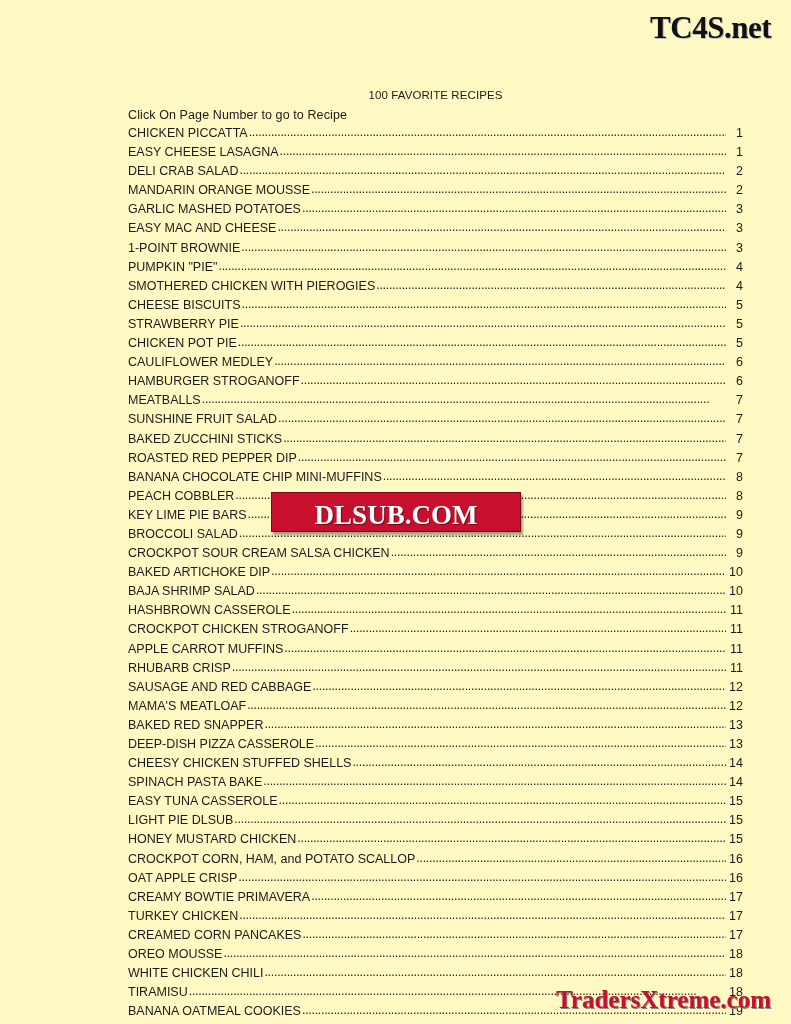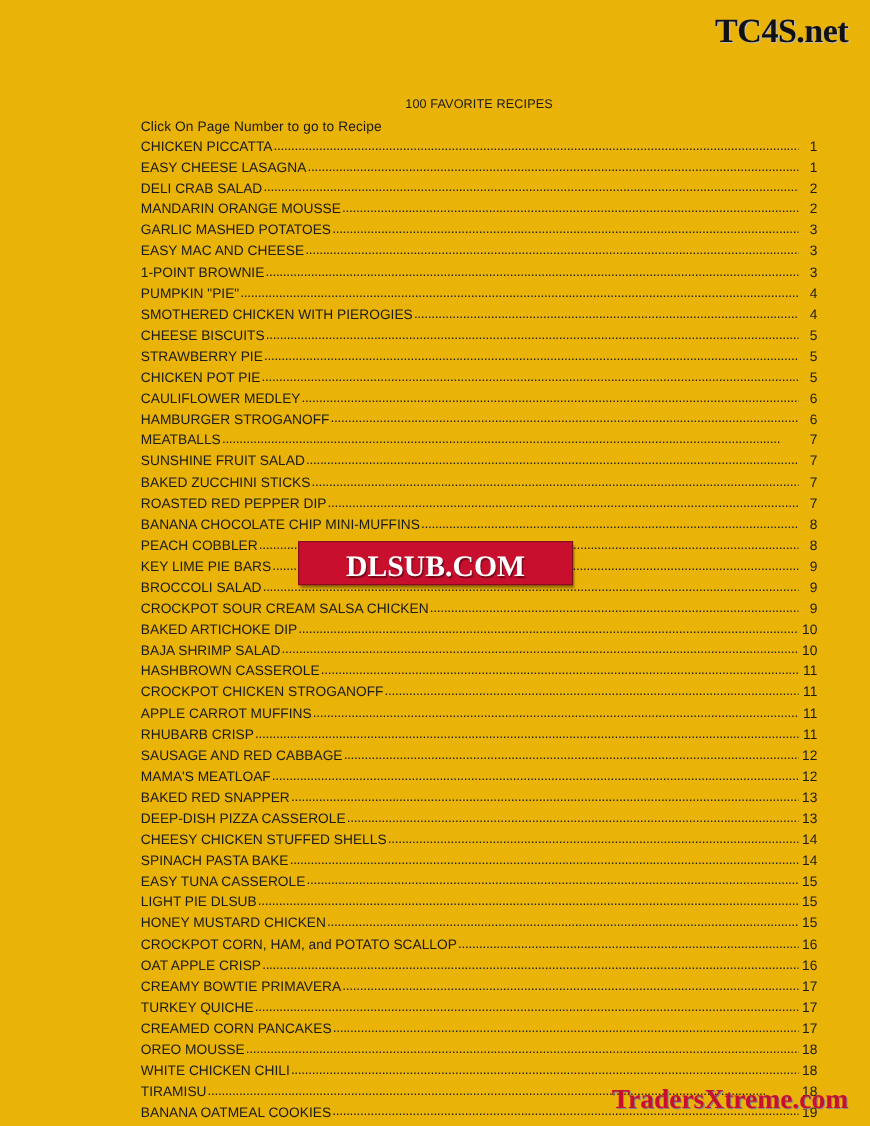--- a/index.html
+++ b/index.html
@@ -12,21 +12,21 @@
     height: 1024px;
     position: relative;
     font-family: "Liberation Sans", sans-serif;
     overflow: hidden;
   }
   .page {
     position: absolute;
     left: 0; top: 0;
     width: 791px;
     height: 1024px;
-    background: #eab308;
+    background: #fef9c3;
   }
 
   
   .brand-top {
     position: absolute;
     right: 20px;
     top: 10px;
     font-family: "Liberation Serif", serif;
     font-weight: bold;
     font-size: 31px;
@@ -338,21 +338,21 @@
           <span class="toc-label">OAT APPLE CRISP</span>
           <span class="toc-leader">................................................................................................................................................................</span>
           <span class="toc-page">16</span>
         </li>
         <li class="toc-row">
           <span class="toc-label">CREAMY BOWTIE PRIMAVERA</span>
           <span class="toc-leader">................................................................................................................................................................</span>
           <span class="toc-page">17</span>
         </li>
         <li class="toc-row">
-          <span class="toc-label">TURKEY QUICHE</span>
+          <span class="toc-label">TURKEY CHICKEN</span>
           <span class="toc-leader">................................................................................................................................................................</span>
           <span class="toc-page">17</span>
         </li>
         <li class="toc-row">
           <span class="toc-label">CREAMED CORN PANCAKES</span>
           <span class="toc-leader">................................................................................................................................................................</span>
           <span class="toc-page">17</span>
         </li>
         <li class="toc-row">
           <span class="toc-label">OREO MOUSSE</span>

